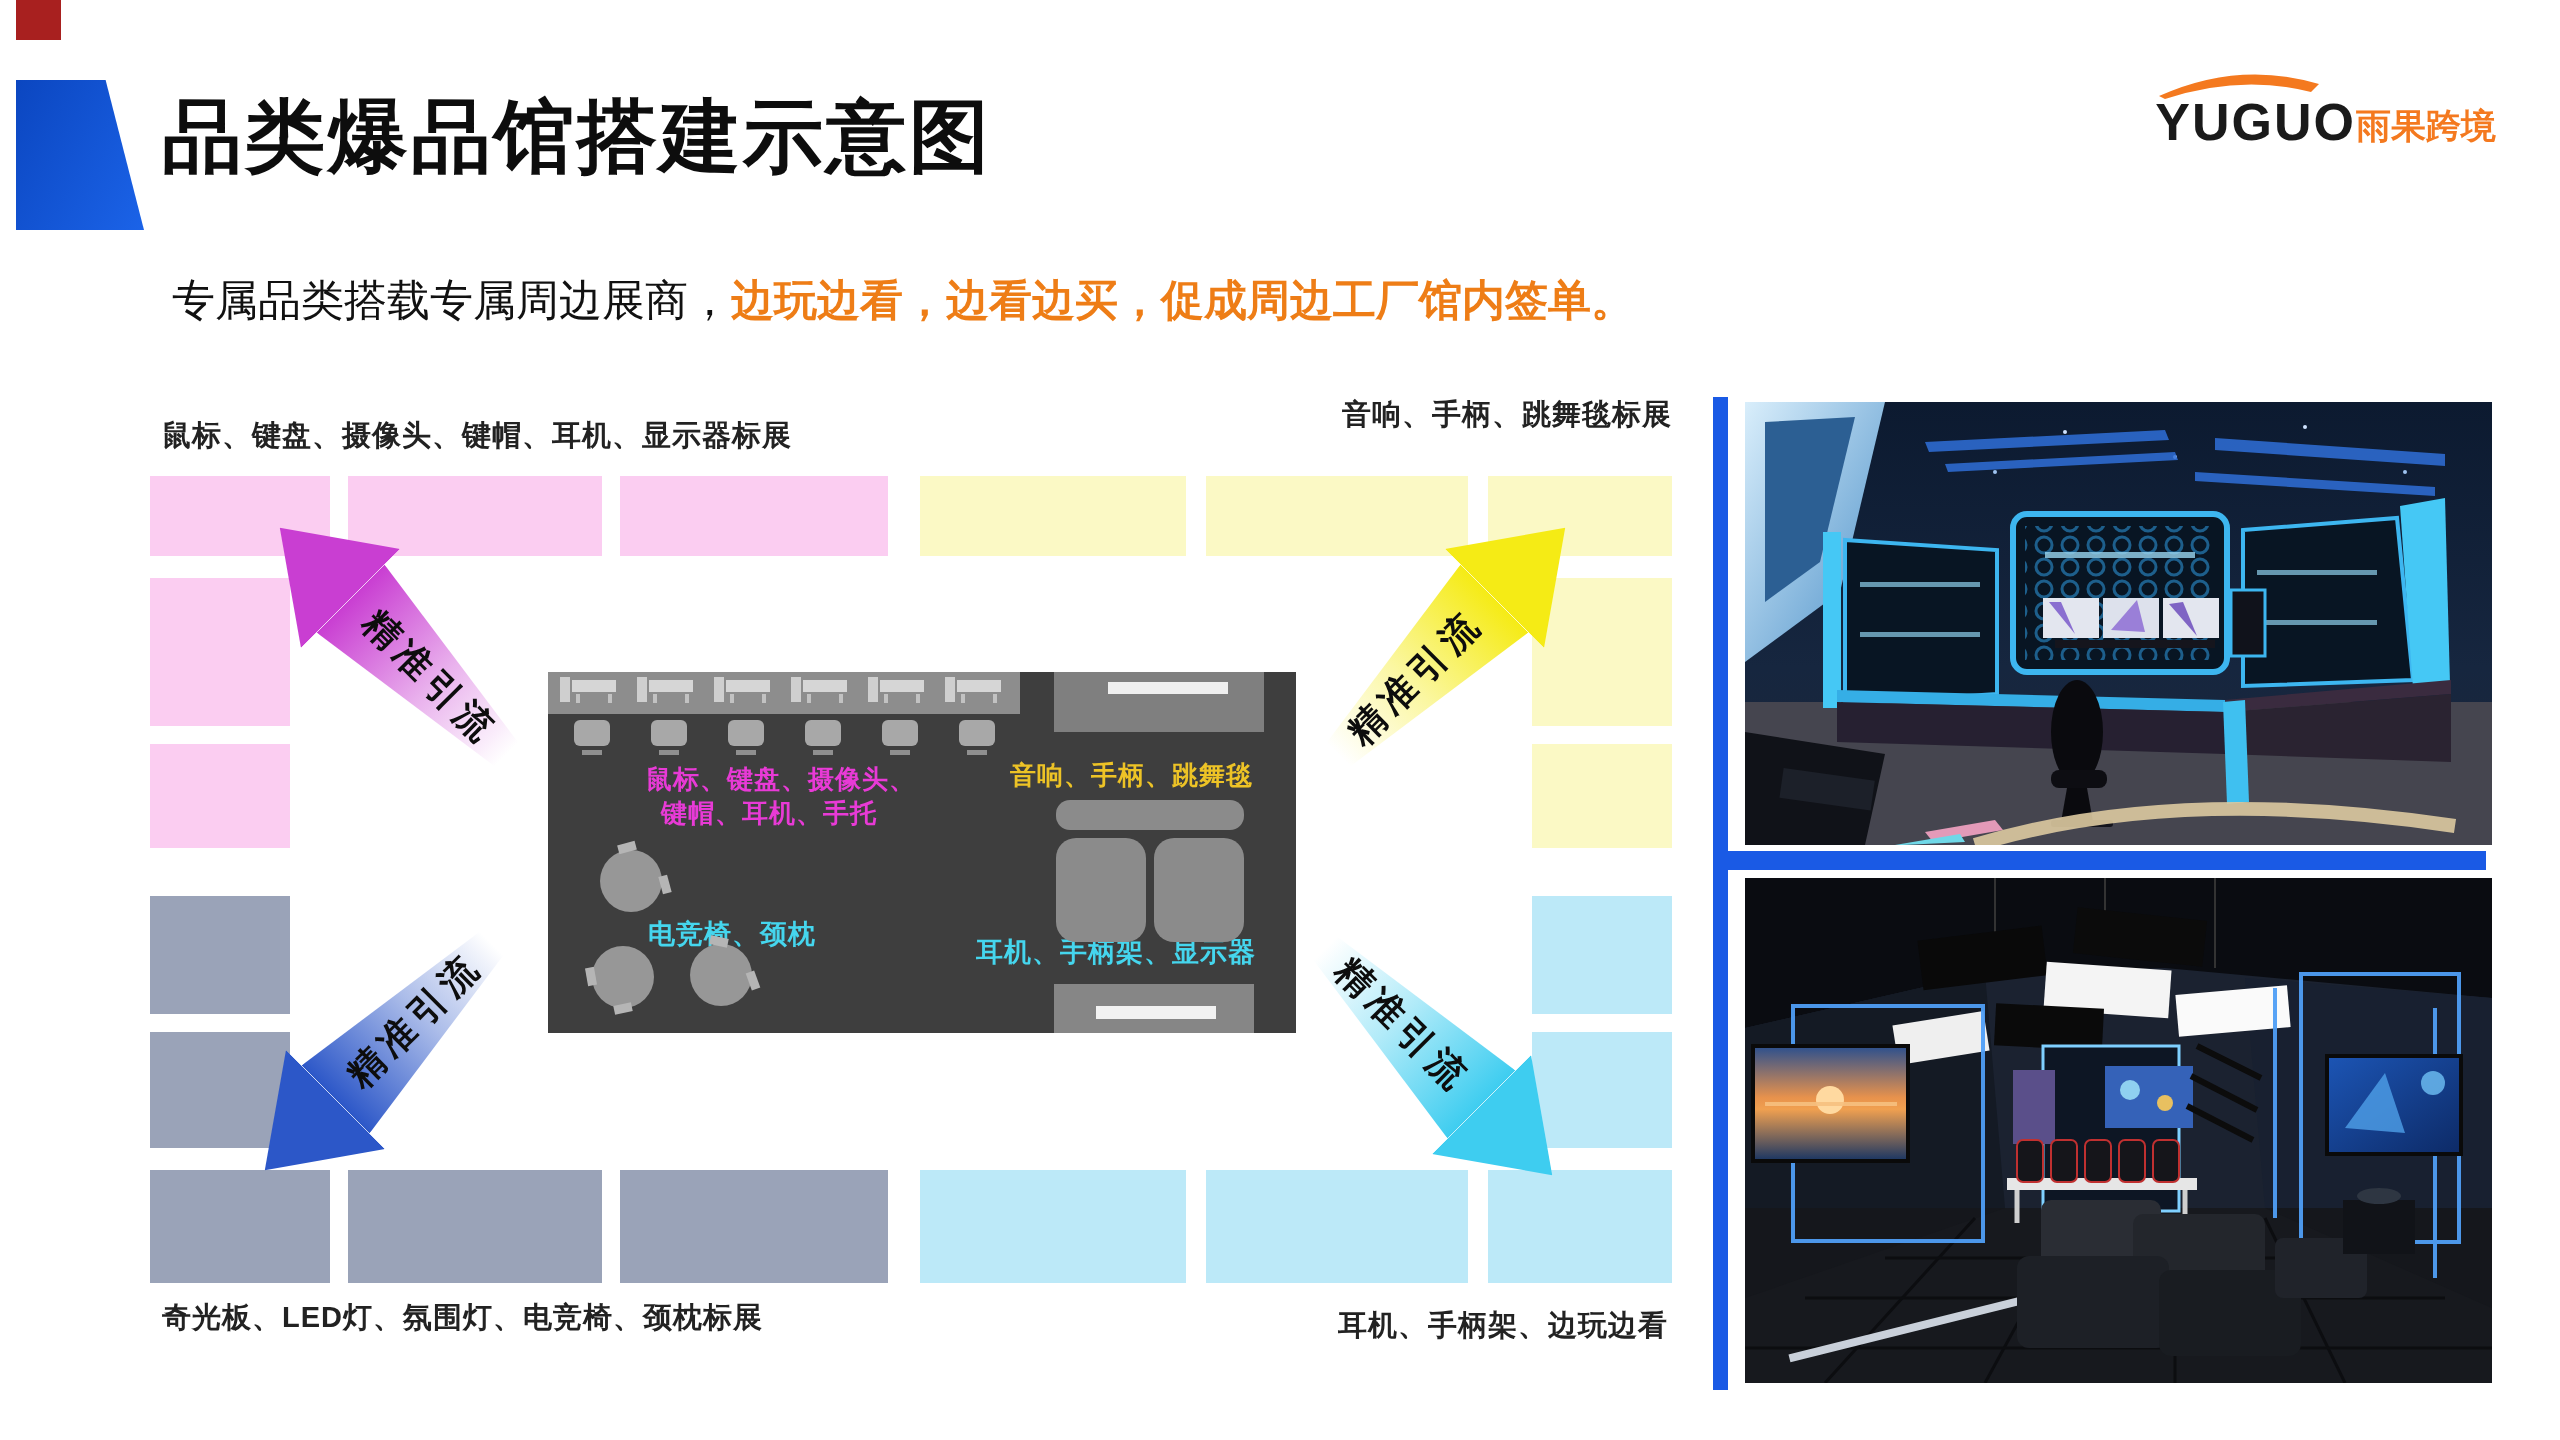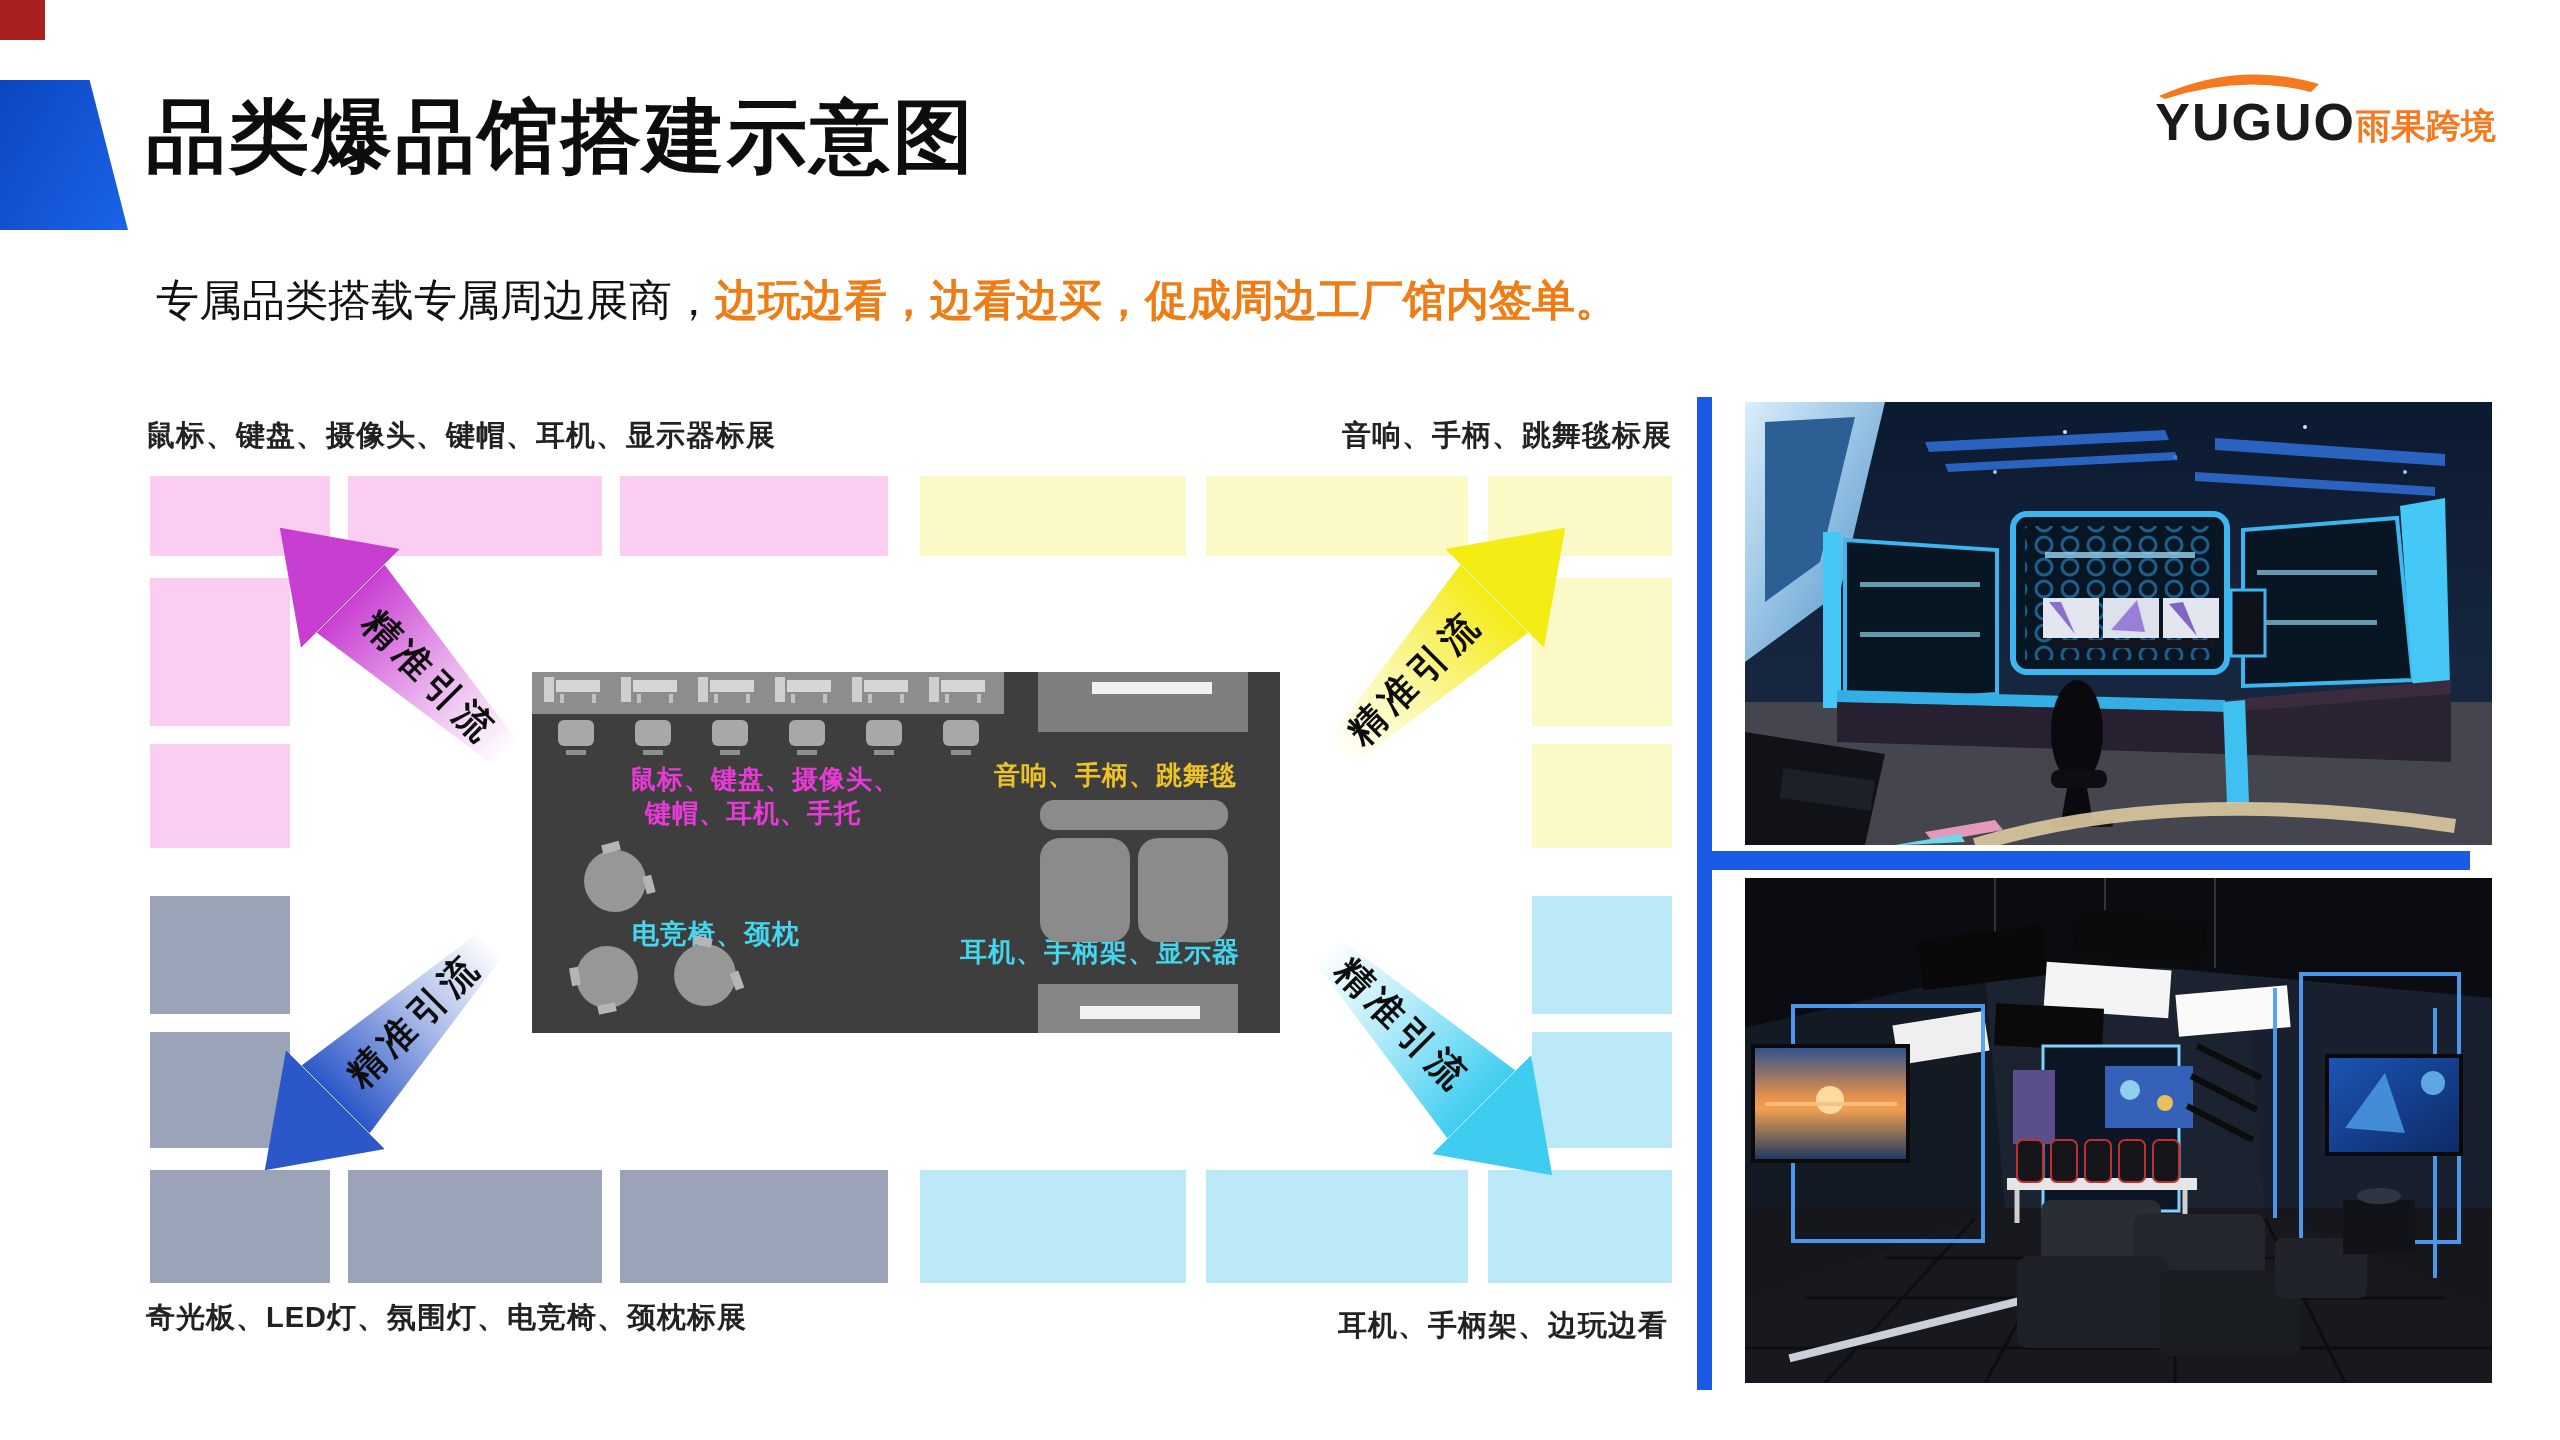--- a/index.html
+++ b/index.html
@@ -1,20 +1,20 @@
 <!DOCTYPE html>
 <html><head>
 <meta charset="utf-8">
 <style>
   html,body{margin:0;padding:0;}
   body{
     width:2560px;height:1440px;position:relative;background:#ffffff;
     font-family:"Liberation Sans","DejaVu Sans",sans-serif;overflow:hidden;
   }
-  .abs{position:absolute;}
+  .abs{position:absolute;margin-left:16px;}
   
   #corner-square{left:0;top:0;width:45px;height:40px;background:#a8201f;}
   #header-shape{left:0;top:80px;width:128px;height:150px;
     background:linear-gradient(120deg,#0b46c0,#1b63e8);
     clip-path:polygon(0 0,70% 0,100% 100%,0 100%);}
   #page-title{left:146px;top:84px;font-size:80px;font-weight:900;color:#0d0d0d;letter-spacing:3px;}
   #logo{right:64px;top:92px;display:flex;align-items:flex-end;}
   #logo .swoosh{position:absolute;left:-4px;top:-26px;}
   #logo .brand{font-size:52px;font-weight:900;color:#1a1a1a;letter-spacing:2px;position:relative;}
   #logo .brand-cn{font-size:35px;font-weight:700;color:#f4791f;padding-bottom:2px;}
@@ -76,21 +76,21 @@
     <span>YUGUO</span>
   </span>
   <span class="brand-cn">雨果跨境</span>
 </div>
 
 <div class="abs" id="subtitle">
   <span>专属品类搭载专属周边展商，</span><span class="hl">边玩边看，边看边买，促成周边工厂馆内签单。</span>
 </div>
 
 <div class="abs zone-label" style="left:146px;top:416px;">鼠标、键盘、摄像头、键帽、耳机、显示器标展</div>
-<div class="abs zone-label" style="right:888px;top:416px;">音响、手柄、跳舞毯标展</div>
+<div class="abs zone-label" style="right:888px;top:395px;">音响、手柄、跳舞毯标展</div>
 <div class="abs zone-label" style="left:146px;top:1298px;">奇光板、LED灯、氛围灯、电竞椅、颈枕标展</div>
 <div class="abs zone-label" style="right:892px;top:1306px;">耳机、手柄架、边玩边看</div>
 
 <div class="block pink" style="left:150px;top:476px;width:180px;height:80px;"></div>
 <div class="block pink" style="left:348px;top:476px;width:254px;height:80px;"></div>
 <div class="block pink" style="left:620px;top:476px;width:268px;height:80px;"></div>
 <div class="block pink" style="left:150px;top:578px;width:140px;height:148px;"></div>
 <div class="block pink" style="left:150px;top:744px;width:140px;height:104px;"></div>
 
 <div class="block yellow" style="left:920px;top:476px;width:266px;height:80px;"></div>

